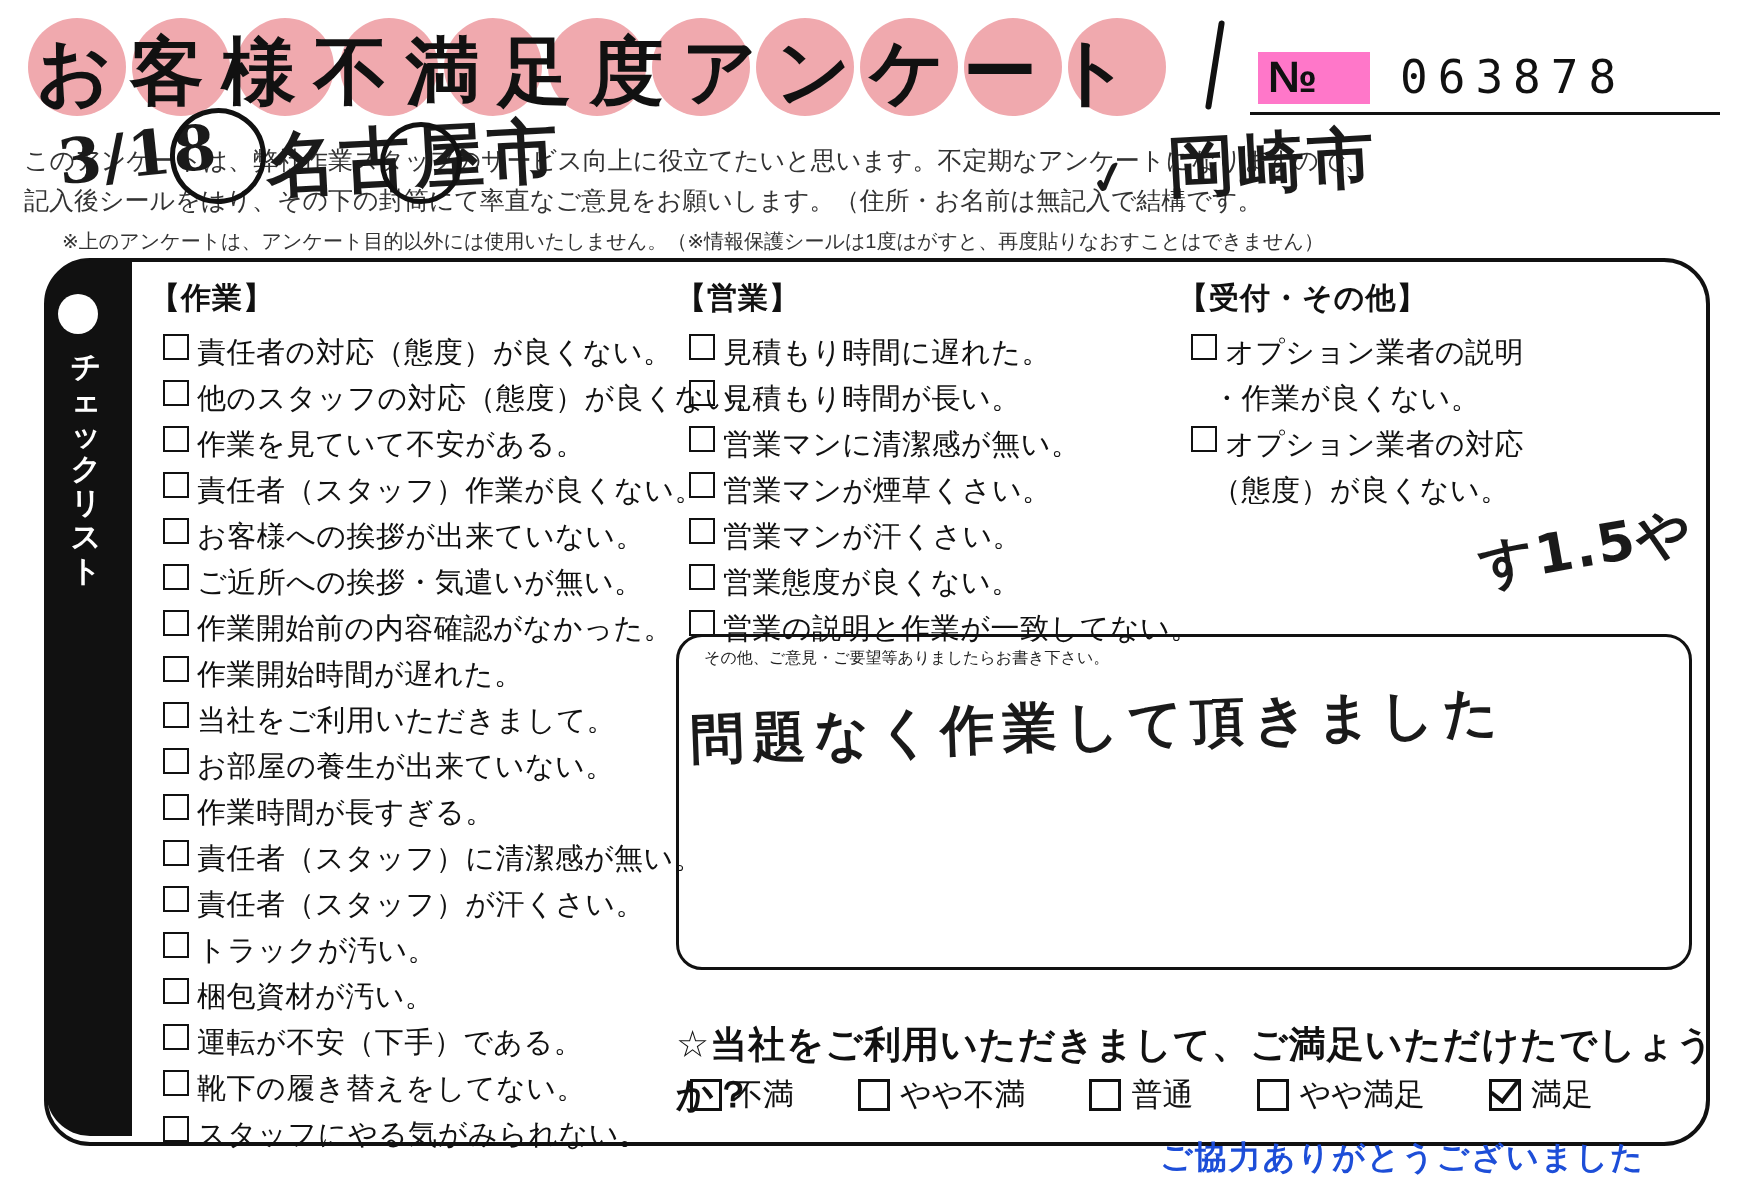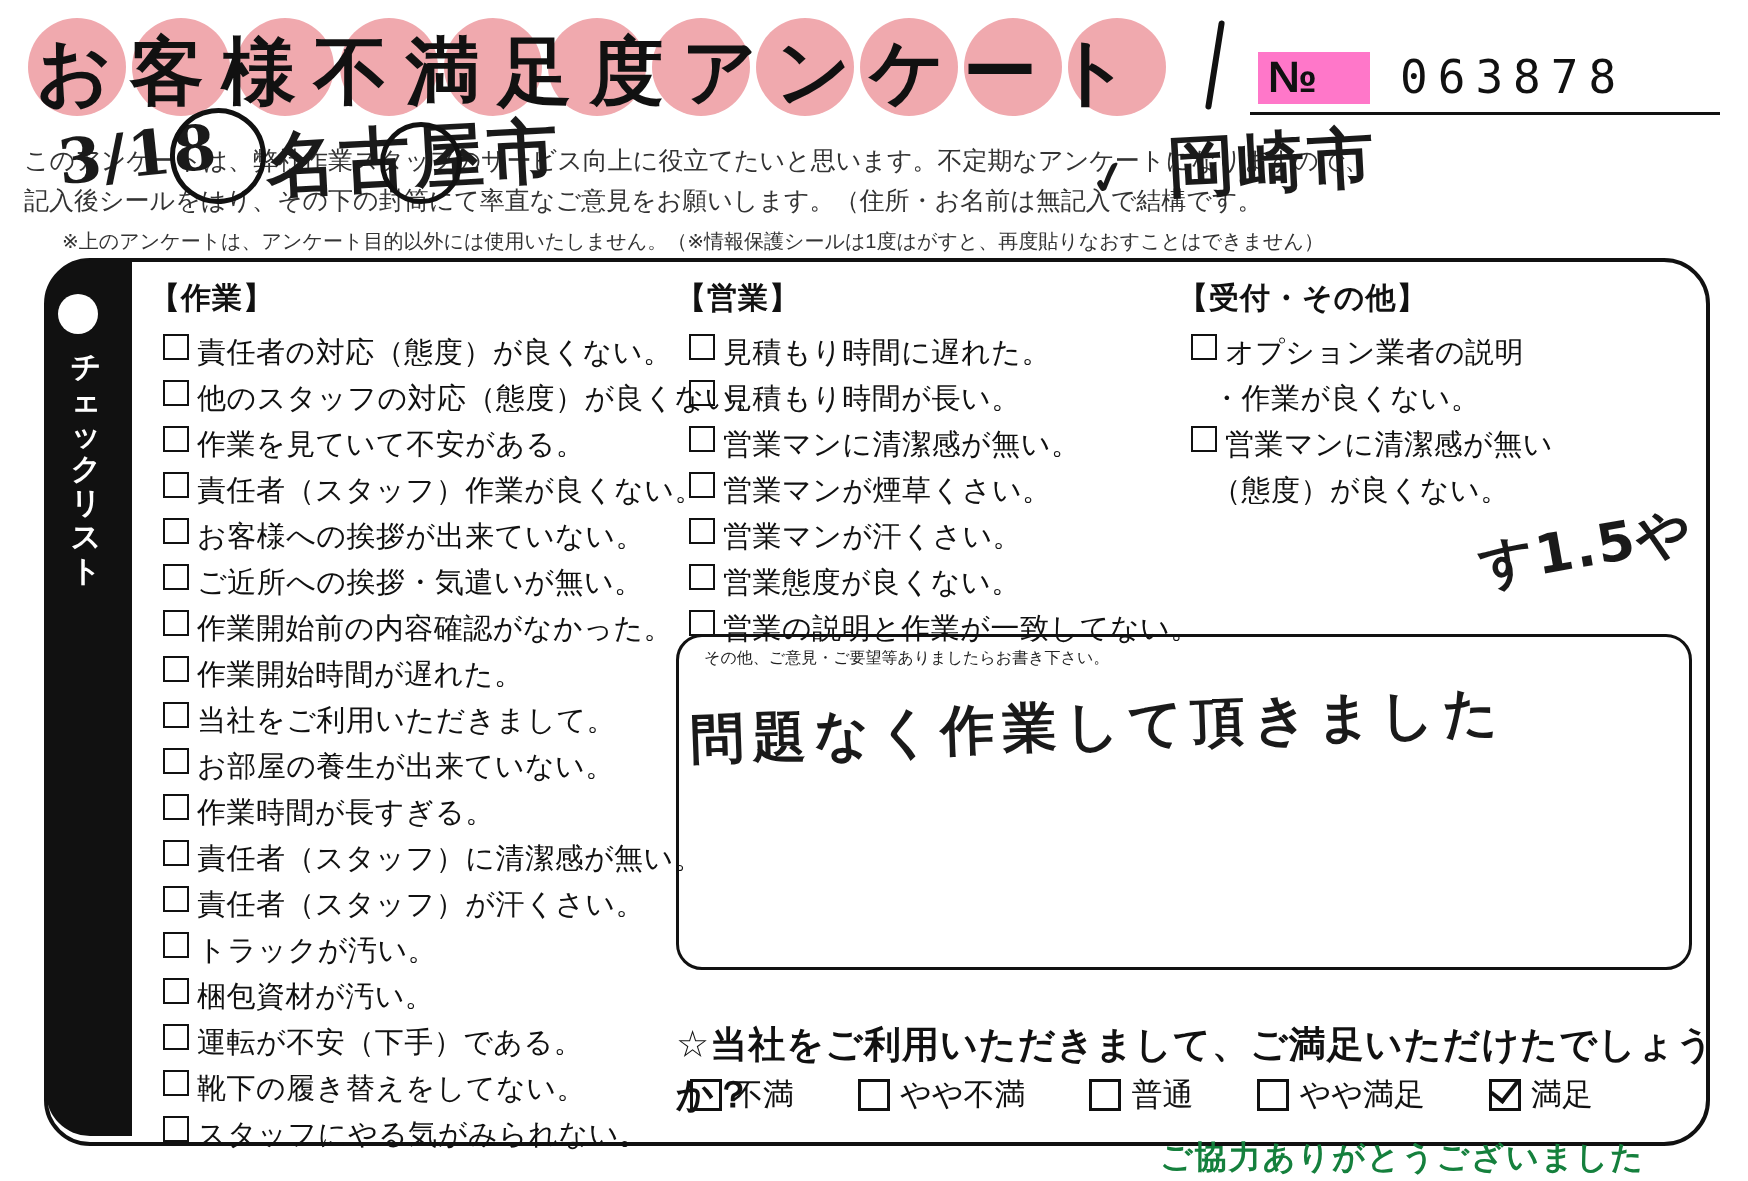--- a/index.html
+++ b/index.html
@@ -65,21 +65,21 @@
       border:3px solid #111;border-radius:26px;}
   #comment-label{position:absolute;left:704px;top:648px;font-size:16px;color:#222;}
 
   
   #sat-q{position:absolute;left:676px;top:1020px;font-size:37px;font-weight:bold;letter-spacing:1px;}
   #sat-opts{position:absolute;left:690px;top:1074px;width:1000px;display:flex;gap:64px;font-size:31px;font-weight:normal;}
   .opt{display:flex;align-items:center;gap:10px;white-space:nowrap;}
   .opt .bx2{display:inline-block;width:26px;height:26px;border:3px solid #111;position:relative;}
   .opt.checked .bx2::after{content:"";position:absolute;left:5px;top:-8px;width:12px;height:24px;
       border:solid #111;border-width:0 4px 4px 0;transform:rotate(38deg);}
-  #thanks{position:absolute;left:1160px;top:1136px;font-size:32px;font-weight:bold;color:#15803d;letter-spacing:2px;}
+  #thanks{position:absolute;left:1160px;top:1136px;font-size:32px;font-weight:bold;color:#1d4ed8;letter-spacing:2px;}
 </style>
 </head>
 <body>
 
 <div id="title-row">
   <div class="dotrow">
     <div class="dot"></div>
       <div class="dot"></div>
       <div class="dot"></div>
       <div class="dot"></div>
@@ -147,21 +147,21 @@
   <div class="chk"><span class="bx"></span><span>営業マンが煙草くさい。</span></div>
   <div class="chk"><span class="bx"></span><span>営業マンが汗くさい。</span></div>
   <div class="chk"><span class="bx"></span><span>営業態度が良くない。</span></div>
   <div class="chk"><span class="bx"></span><span>営業の説明と作業が一致してない。</span></div>
 </div>
 
 <div class="col" id="col-recep">
   <div class="col-head">【受付・その他】</div>
   <div class="chk"><span class="bx"></span><span>オプション業者の説明</span></div>
   <div class="chk cont"><span>・作業が良くない。</span></div>
-  <div class="chk"><span class="bx"></span><span>営業マンに清潔感が無い</span></div>
+  <div class="chk"><span class="bx"></span><span>オプション業者の対応</span></div>
   <div class="chk cont"><span>（態度）が良くない。</span></div>
 </div>
 
 <div class="hw" id="hw-sig">す1.5や</div>
 
 <div id="comment-box"></div>
 <div id="comment-label">その他、ご意見・ご要望等ありましたらお書き下さい。</div>
 <div class="hw" id="hw-comment">問題なく作業して頂きました</div>
 
 <div id="sat-q">☆当社をご利用いただきまして、ご満足いただけたでしょうか？</div>

